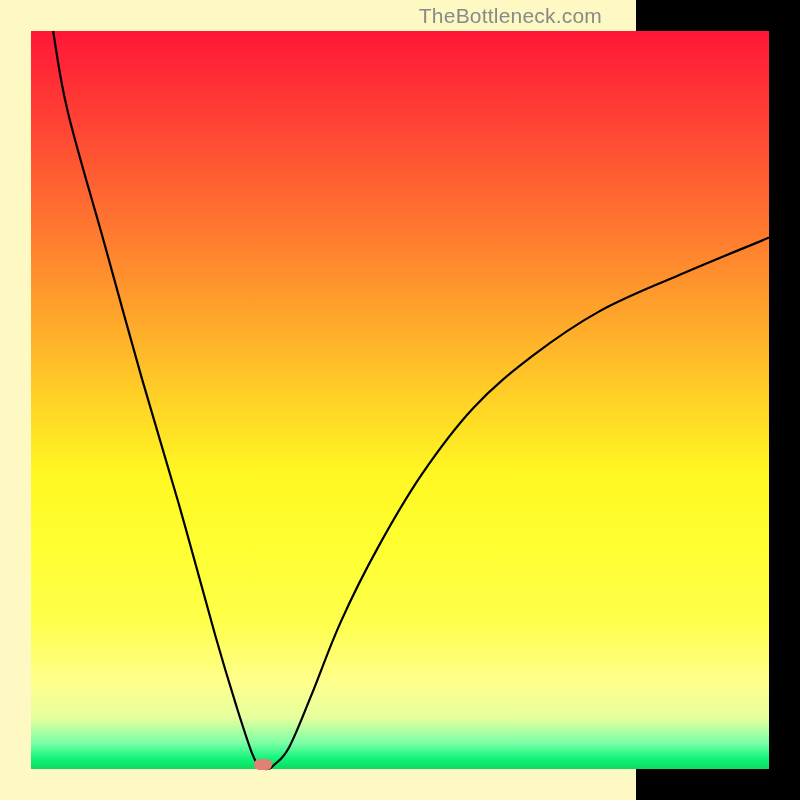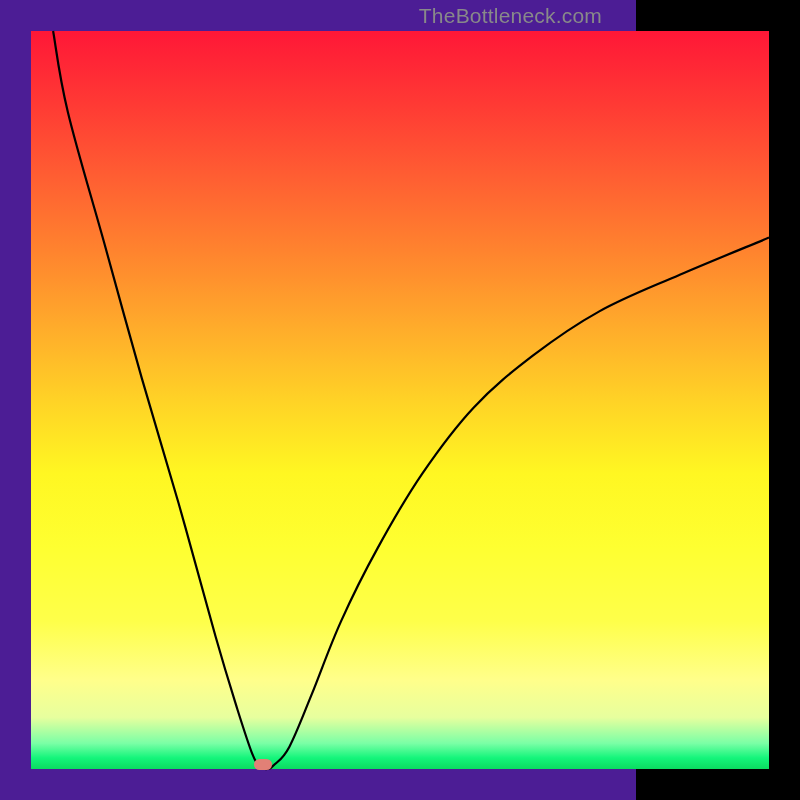--- a/index.html
+++ b/index.html
@@ -1,20 +1,20 @@
 <!DOCTYPE html>
 <html><head>
 <meta charset="utf-8">
 <style>
   * { margin: 0; padding: 0; box-sizing: border-box; }
   html, body { width: 800px; height: 800px; overflow: hidden; background: #000; }
   .frame {
     width: 636px;
     height: 800px;
-    background: #4c1d95;
+    background: #fef9c3;
     position: relative;
   }
   .plot-area {
     position: absolute;
     left: 31px;
     top: 31px;
     width: 738px;
     height: 738px;
     background: linear-gradient(to bottom,
       #ff1737 0%,

